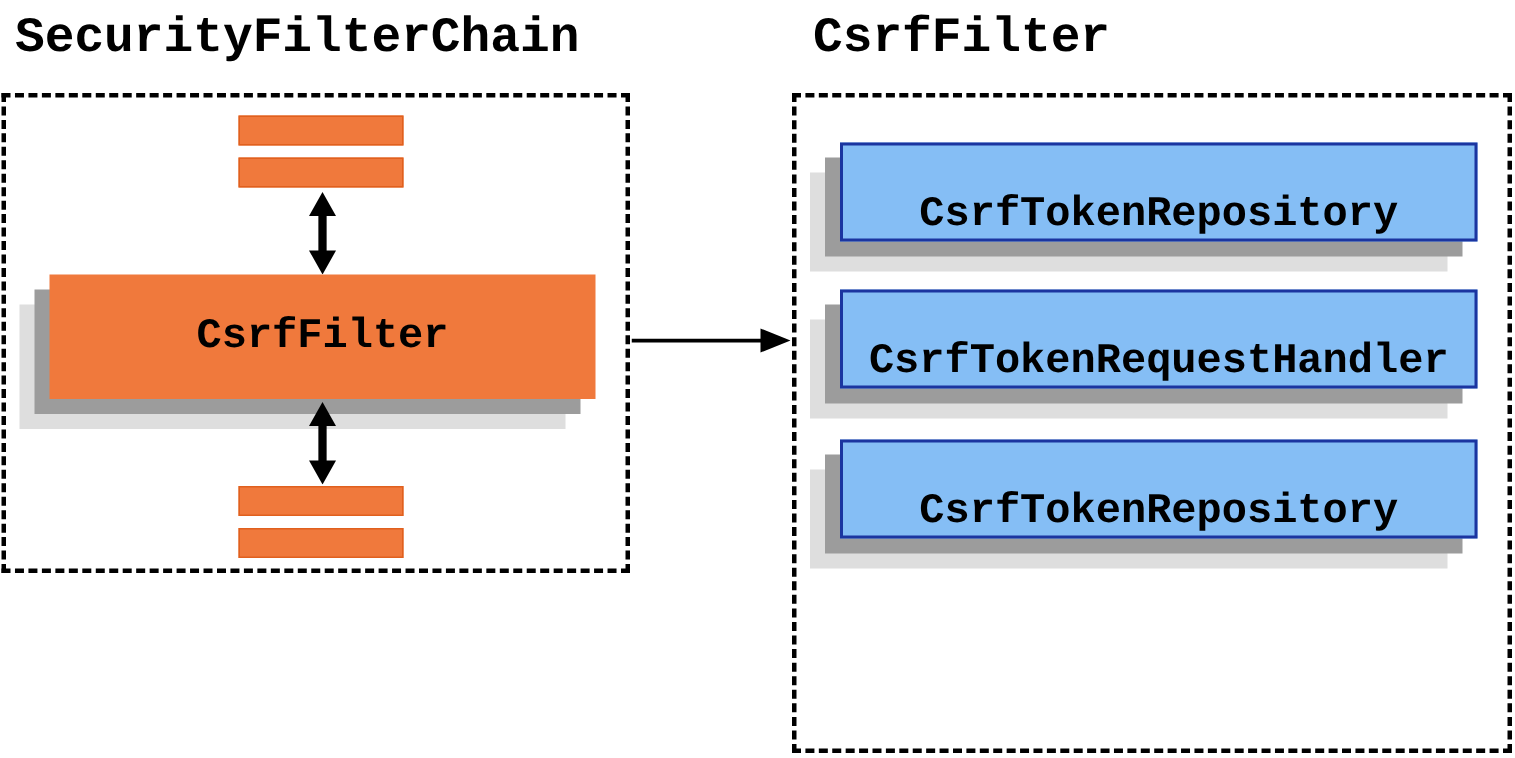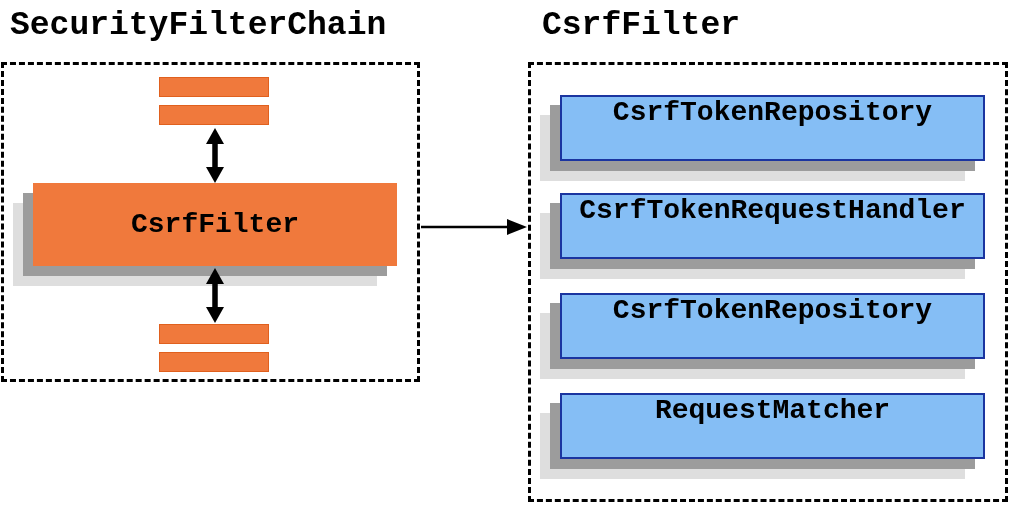--- a/index.html
+++ b/index.html
@@ -48,21 +48,21 @@
     display:flex;align-items:center;justify-content:center;
     font-size:28px;font-weight:bold;color:#000;
   }
   .component{
     position:absolute;
     left:560px;width:425px;height:66px;
     background:var(--component-blue);
     border:2px solid var(--blue-border);
     box-sizing:border-box;
     box-shadow:-10px 10px 0 var(--shadow-dark), -20px 20px 0 var(--shadow-light);
-    display:flex;align-items:flex-start;justify-content:center;
+    display:flex;align-items:flex-end;justify-content:center;
     font-size:28px;font-weight:bold;color:#000;
   }
   .arrow-svg{position:absolute;color:var(--arrow-black);}
 </style>
 </head>
 <body>
 
 <div class="canvas">
 
   <div class="title" style="left:10px;top:8px;">SecurityFilterChain</div>
@@ -106,17 +106,14 @@
   </div>
 
   <div class="component" style="top:193px;">
     <span>CsrfTokenRequestHandler</span>
   </div>
 
   <div class="component" style="top:293px;">
     <span>CsrfTokenRepository</span>
   </div>
 
-  <div class="component" style="top:393px;">
-    <span>RequestMatcher</span>
-  </div>
 
 </div>
 
 </body></html>

